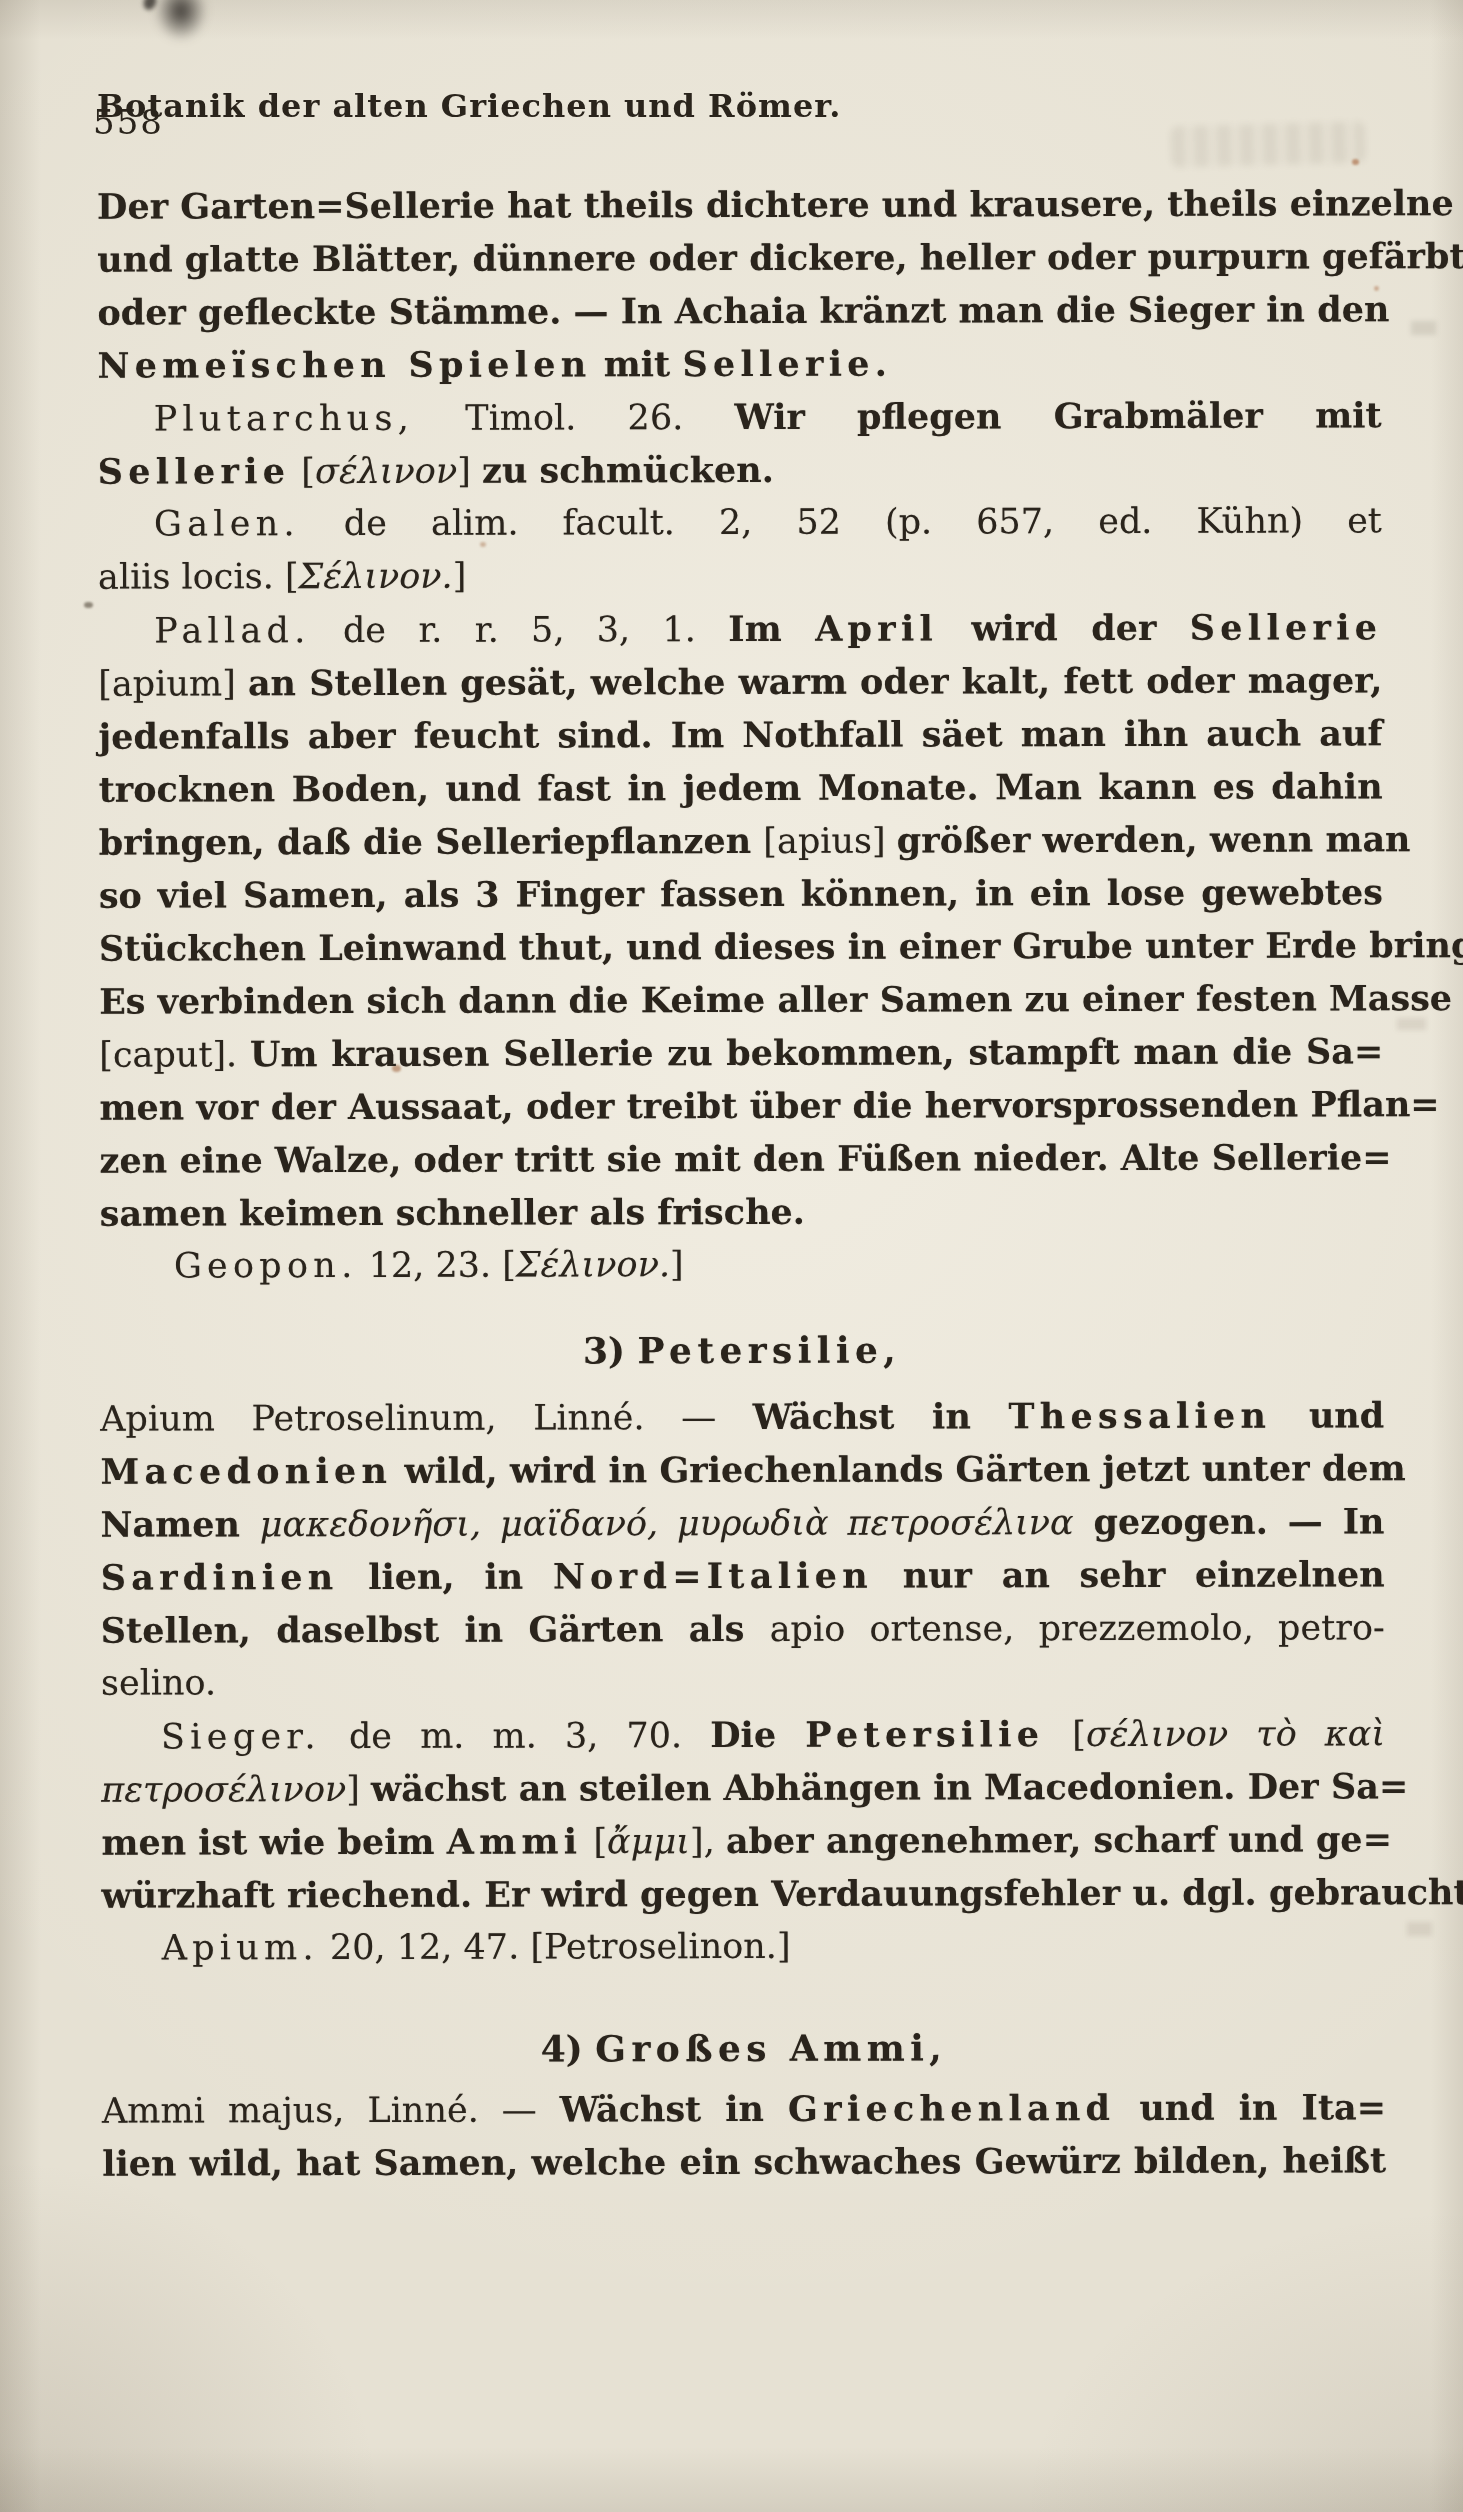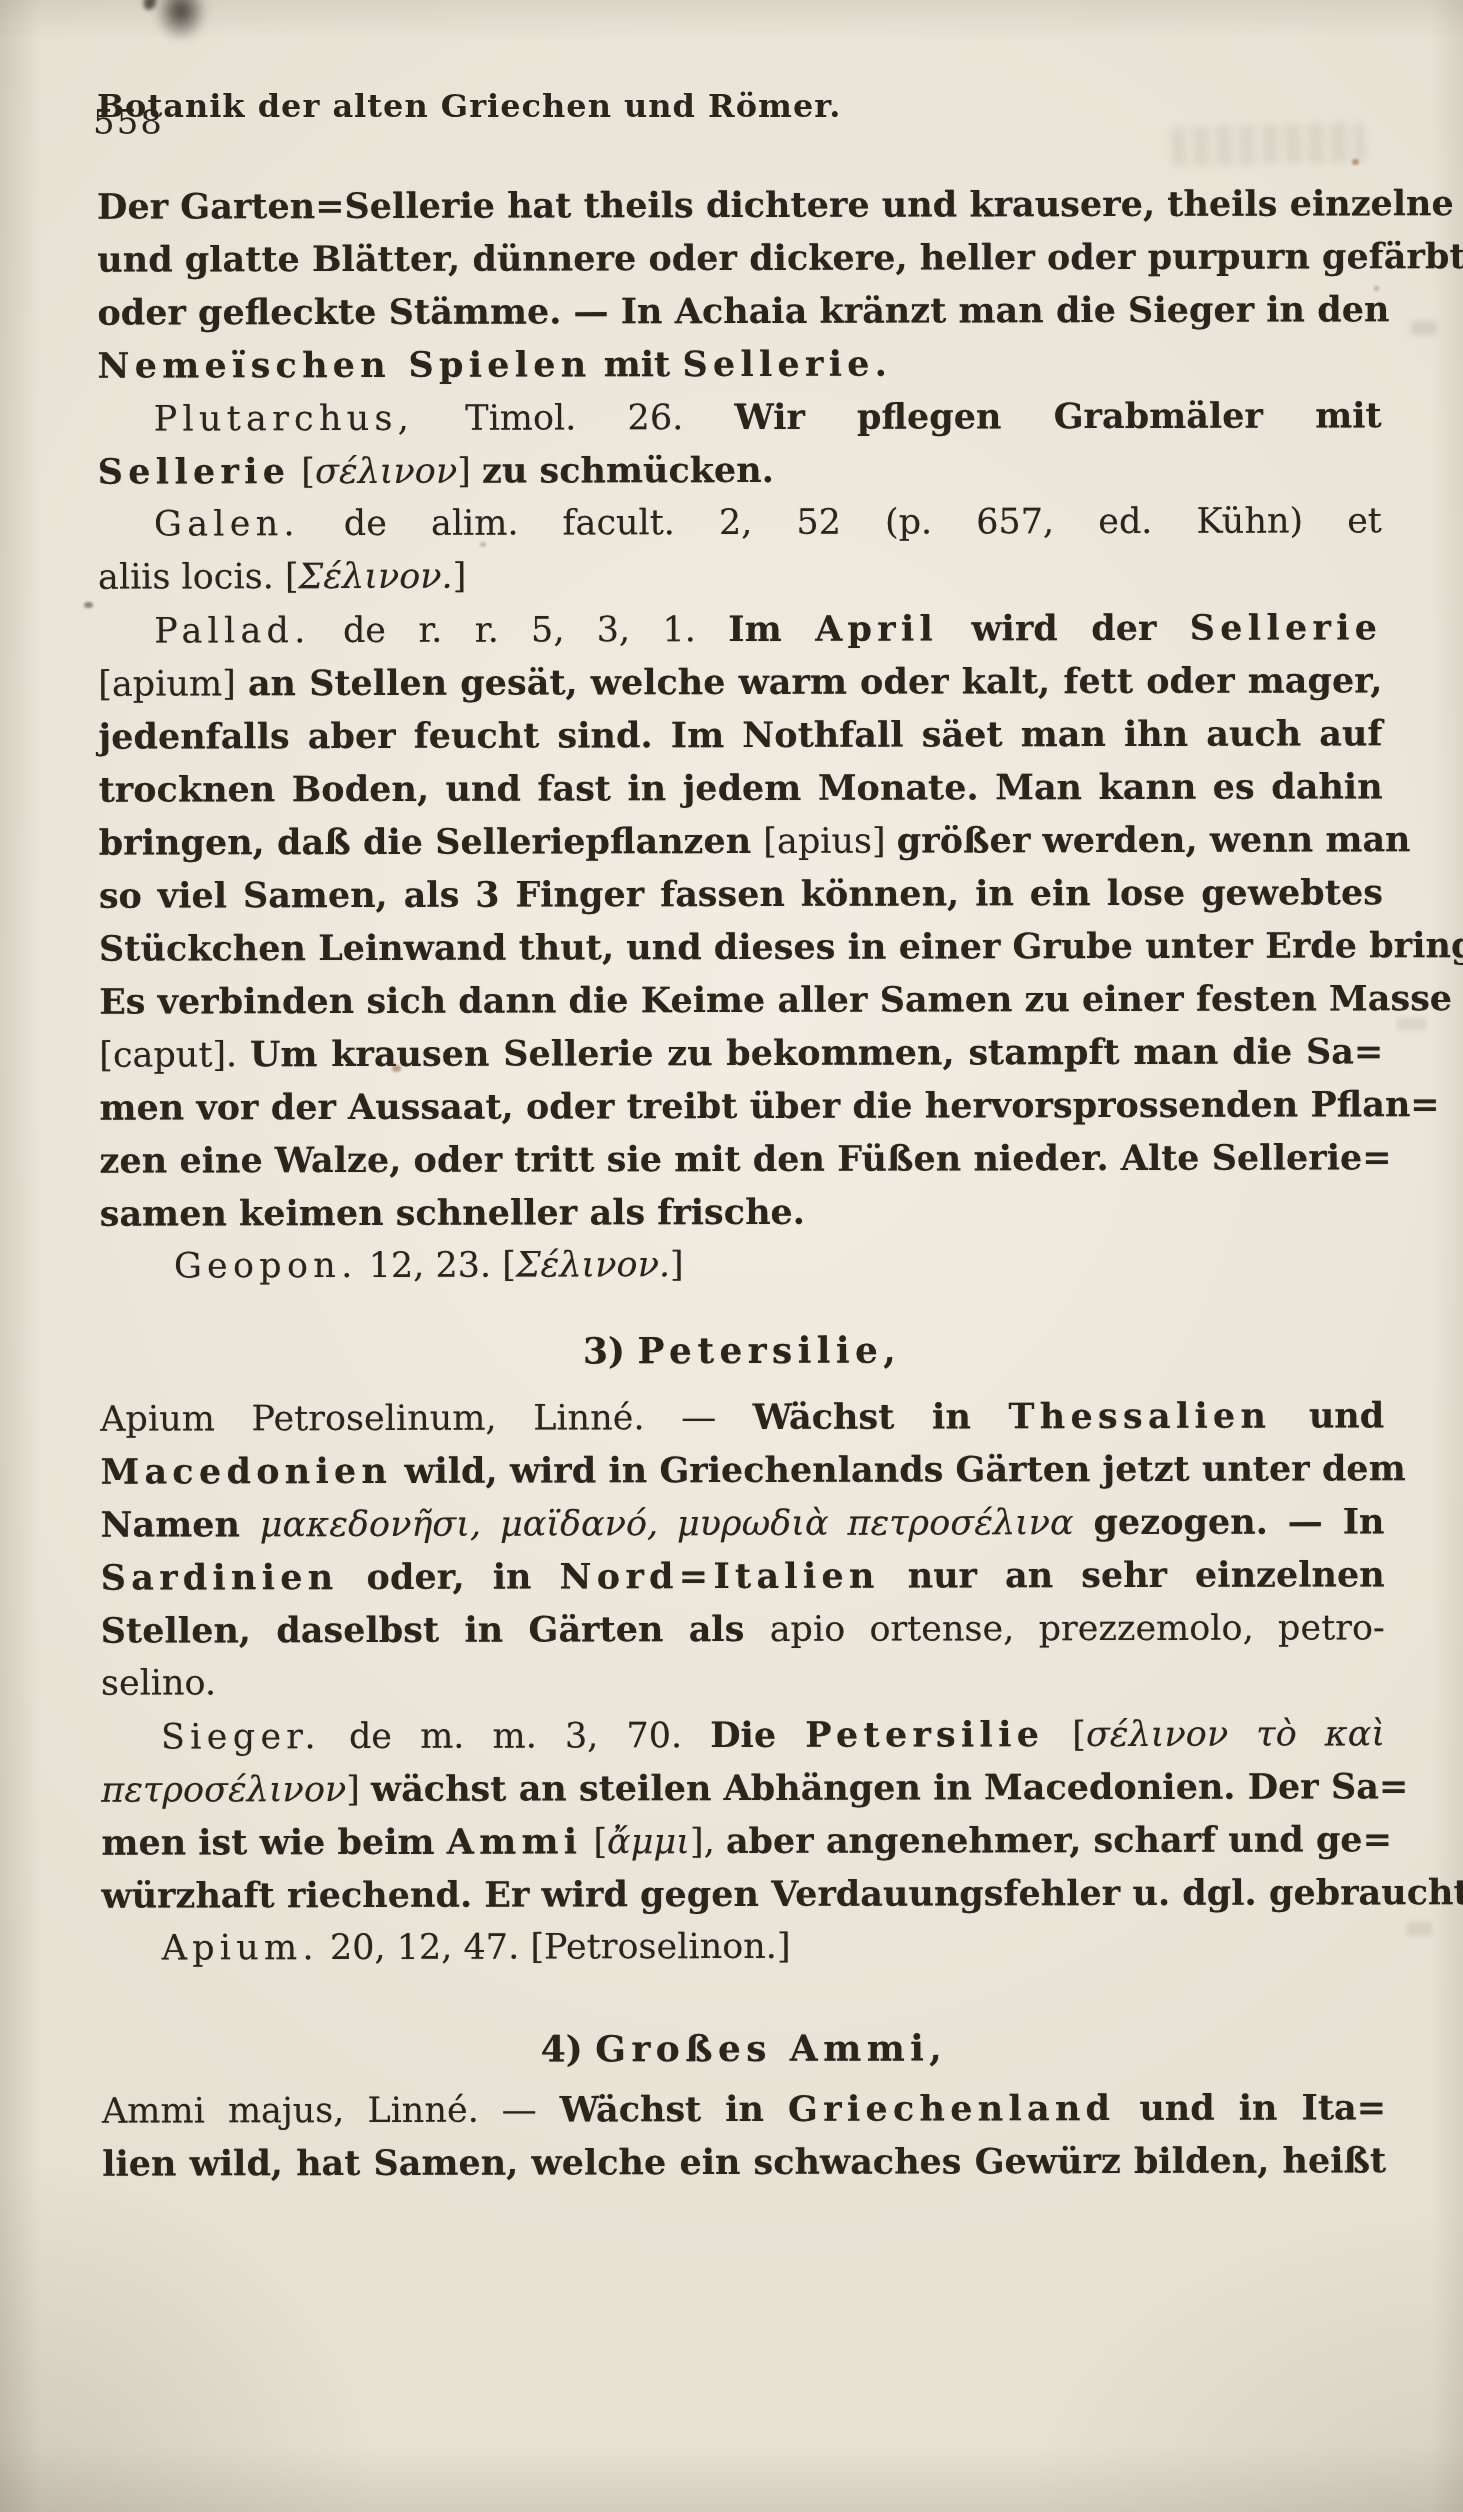--- a/index.html
+++ b/index.html
@@ -126,21 +126,21 @@
       <div class="line last"><span class="f">samen keimen schneller als frische.</span></div>
     </div>
     <div>
       <div class="line last" style="text-indent: 74px;"><span class="a sp">Geopon.</span><span class="a"> 12, 23.  [</span><span class="g">Σέλινον.</span><span class="a">]</span></div>
     </div>
     <div class="heading" style="margin-top: 33px; margin-bottom: 12.6px;"><span class="f">3) </span><span class="f sp">Petersilie,</span></div>
     <div>
       <div class="line"><span class="a">Apium Petroselinum, Linné. — </span><span class="f">Wächst in </span><span class="f sp">Thessalien</span><span class="f"> und</span></div>
       <div class="line"><span class="f sp">Macedonien</span><span class="f"> wild, wird in Griechenlands Gärten jetzt unter dem</span></div>
       <div class="line"><span class="f">Namen </span><span class="g">μακεδονῆσι, μαϊδανό, μυρωδιὰ πετροσέλινα</span><span class="f"> gezogen. — In</span></div>
-      <div class="line"><span class="f sp">Sardinien</span><span class="f"> oder, in </span><span class="f sp">Nord=Italien</span><span class="f"> nur an sehr einzelnen</span></div>
+      <div class="line"><span class="f sp">Sardinien</span><span class="f"> lien, in </span><span class="f sp">Nord=Italien</span><span class="f"> nur an sehr einzelnen</span></div>
       <div class="line"><span class="f">Stellen, daselbst in Gärten als </span><span class="a">apio ortense, prezzemolo, petro-</span></div>
       <div class="line last"><span class="a">selino.</span></div>
     </div>
     <div>
       <div class="line" style="text-indent: 60px;"><span class="a sp">Sieger.</span><span class="a"> de m. m. 3, 70. </span><span class="f">Die </span><span class="f sp">Petersilie</span><span class="a"> [</span><span class="g">σέλινον τὸ καὶ</span></div>
       <div class="line"><span class="g">πετροσέλινον</span><span class="a">] </span><span class="f">wächst an steilen Abhängen in Macedonien. Der Sa=</span></div>
       <div class="line"><span class="f">men ist wie beim </span><span class="f sp">Ammi</span><span class="a"> [</span><span class="g">ἄμμι</span><span class="a">], </span><span class="f">aber angenehmer, scharf und ge=</span></div>
       <div class="line last"><span class="f">würzhaft riechend. Er wird gegen Verdauungsfehler u. dgl. gebraucht.</span></div>
     </div>
     <div>

